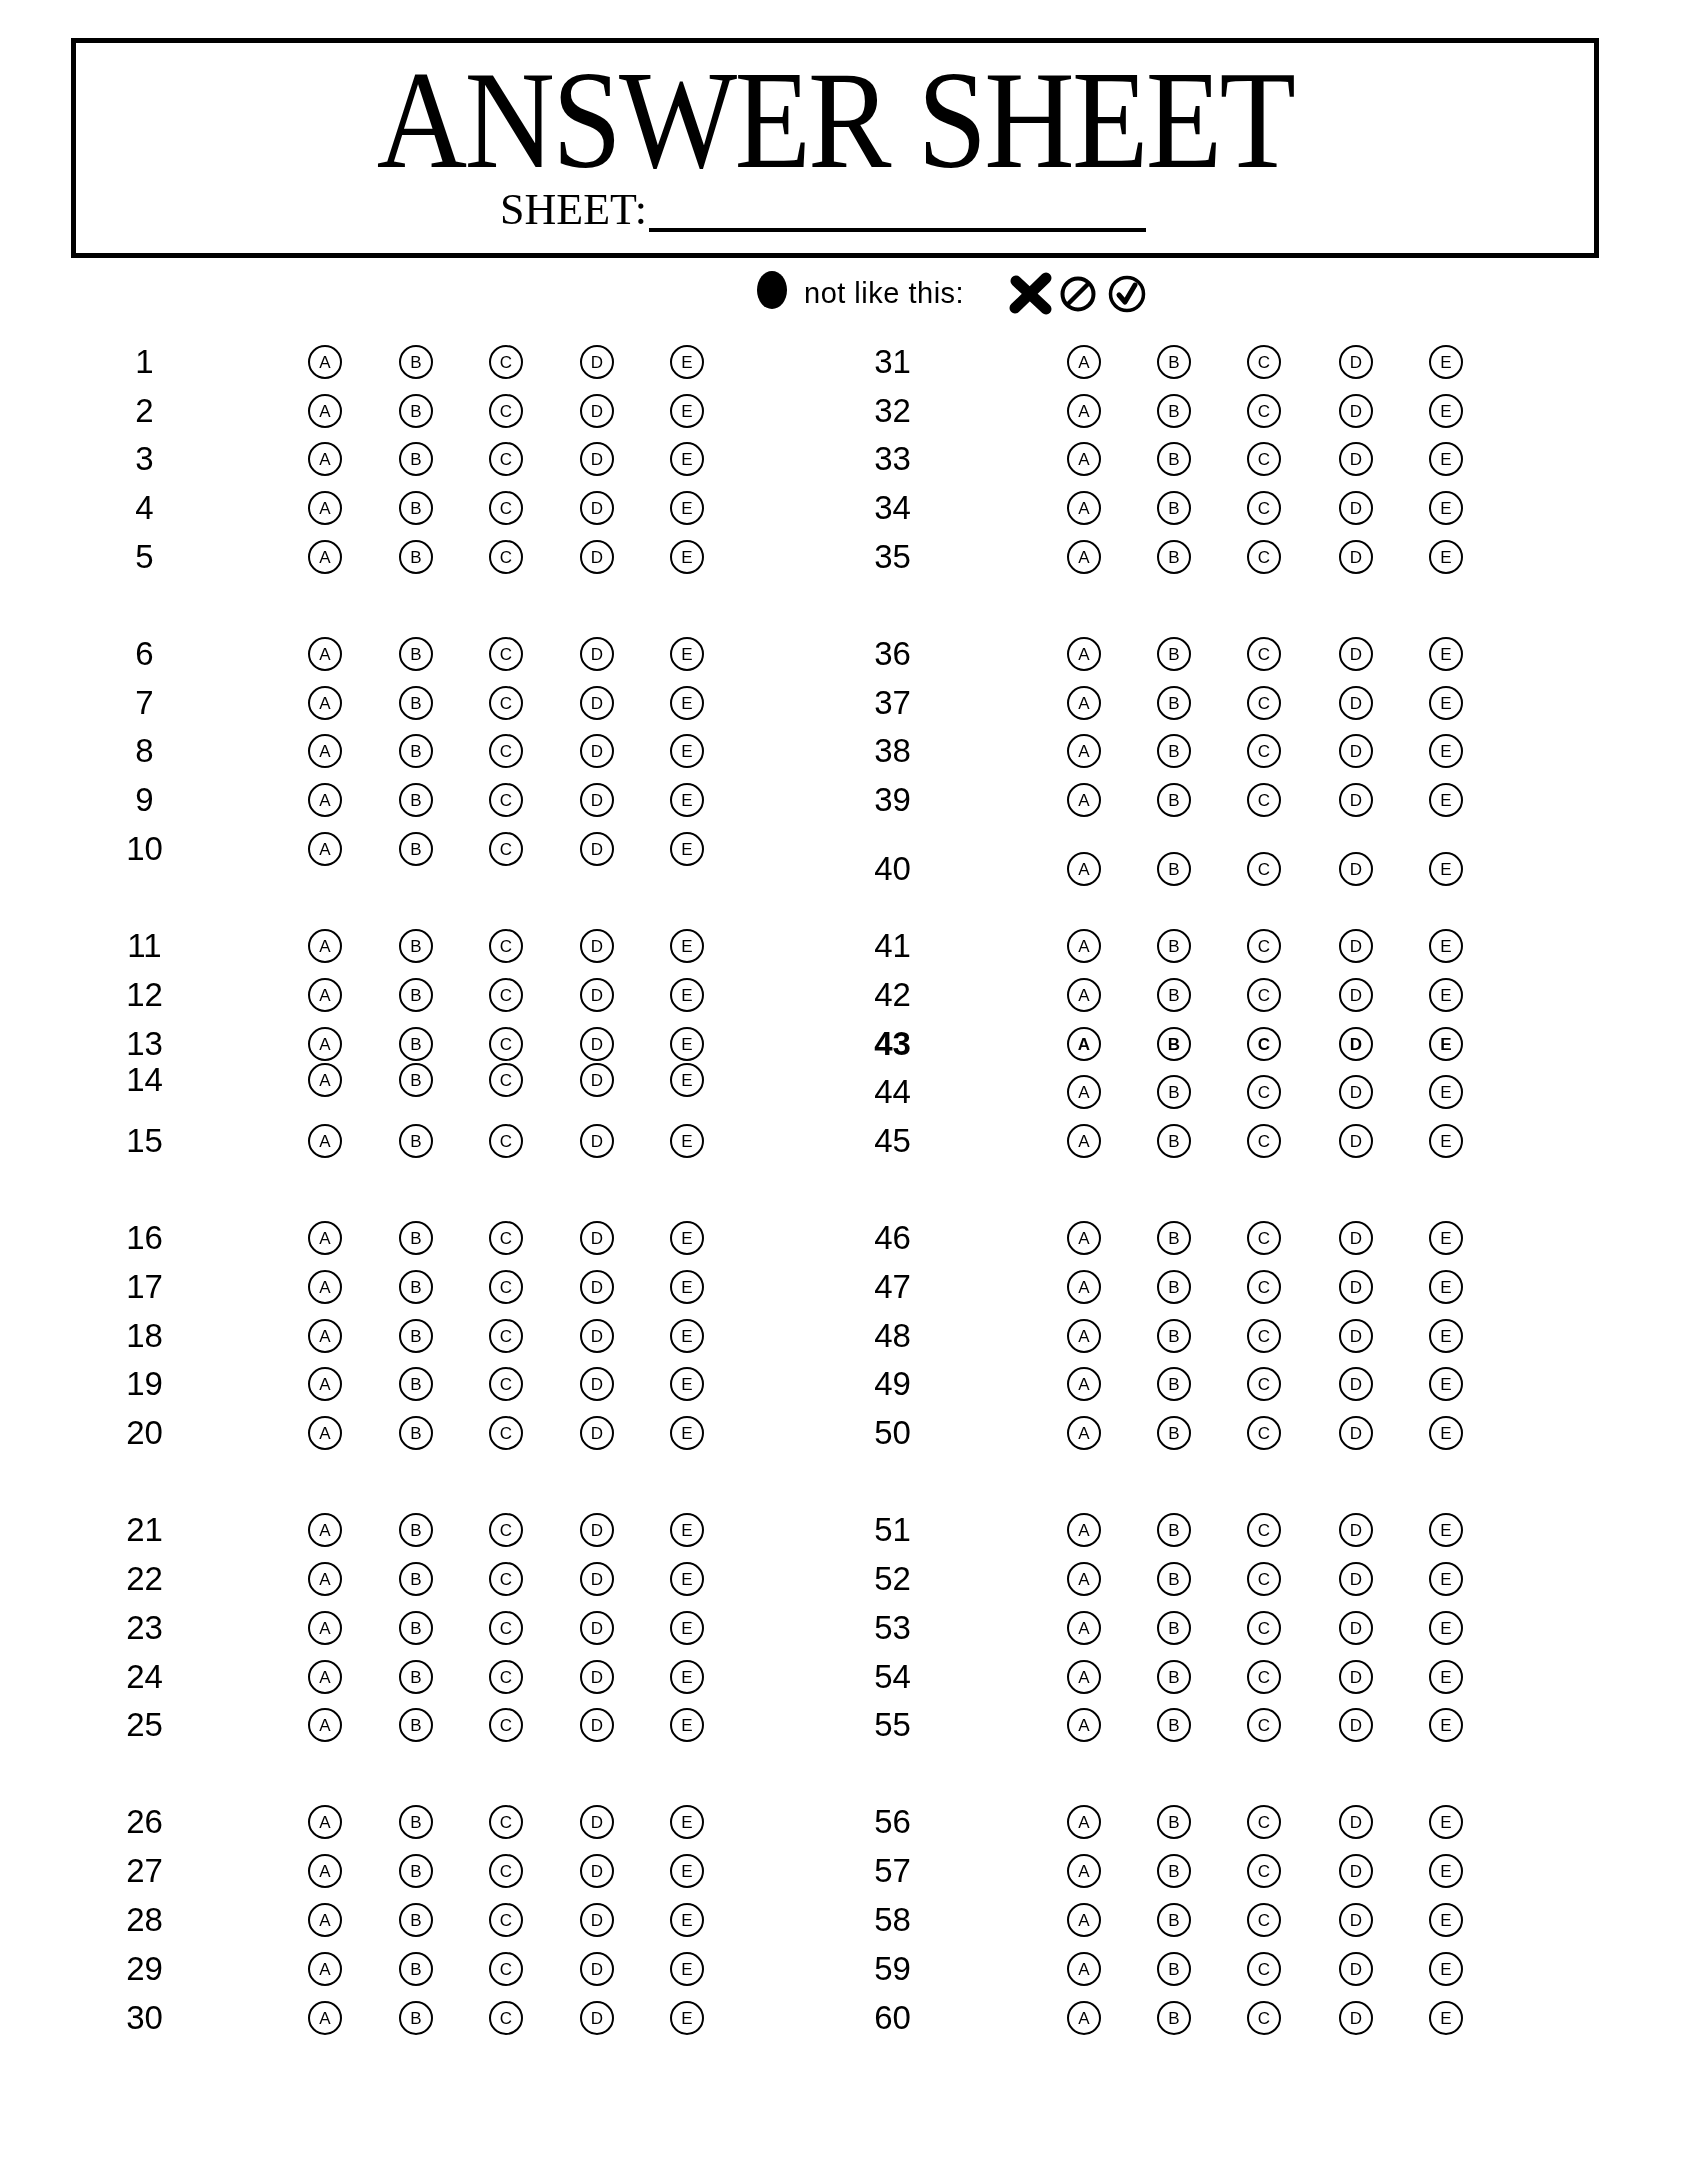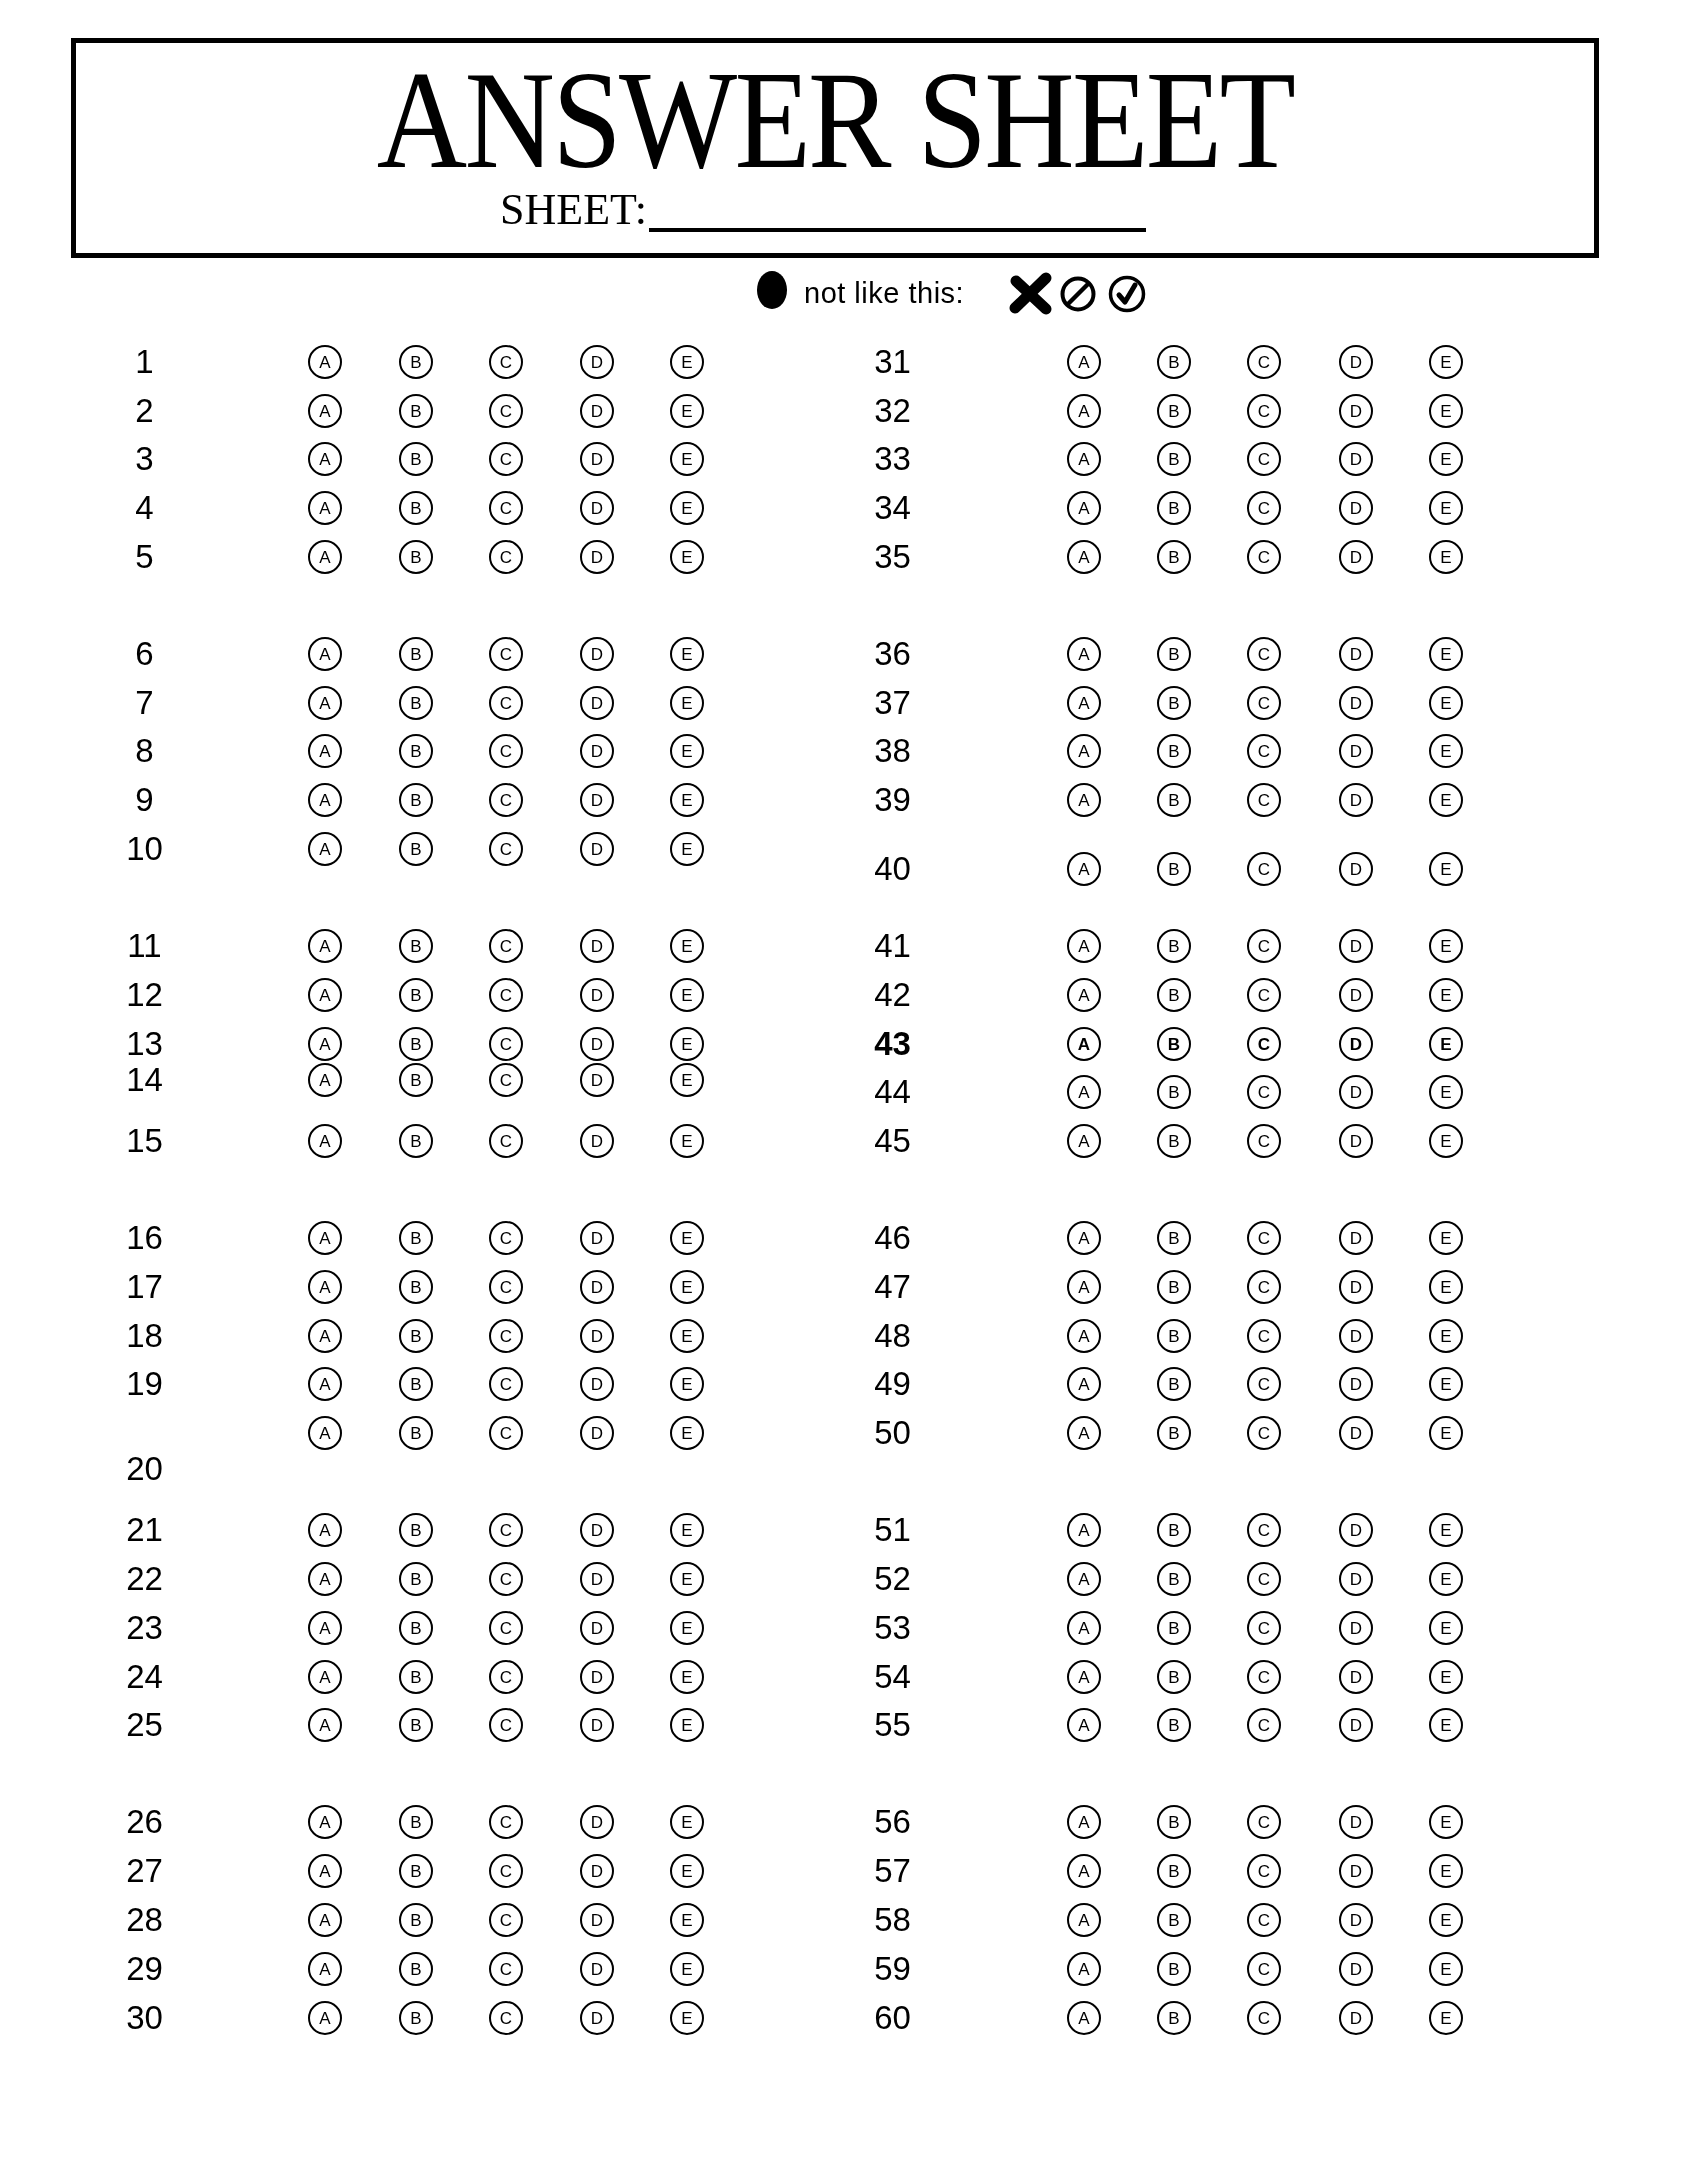--- a/index.html
+++ b/index.html
@@ -276,21 +276,21 @@
       </div>
       <div class="q-row" style="top: 1360px;">
         <span class="q-num" style="left: 100px;">19</span>
         <span class="bubble" style="left: 308px;">A</span>
         <span class="bubble" style="left: 399px;">B</span>
         <span class="bubble" style="left: 489px;">C</span>
         <span class="bubble" style="left: 580px;">D</span>
         <span class="bubble" style="left: 670px;">E</span>
       </div>
       <div class="q-row" style="top: 1409px;">
-        <span class="q-num" style="left: 100px; margin-top: 36px;">20</span>
+        <span class="q-num" style="left: 100px;">20</span>
         <span class="bubble" style="left: 308px;">A</span>
         <span class="bubble" style="left: 399px;">B</span>
         <span class="bubble" style="left: 489px;">C</span>
         <span class="bubble" style="left: 580px;">D</span>
         <span class="bubble" style="left: 670px;">E</span>
       </div>
       <div class="q-row" style="top: 1506px;">
         <span class="q-num" style="left: 100px;">21</span>
         <span class="bubble" style="left: 308px;">A</span>
         <span class="bubble" style="left: 399px;">B</span>

